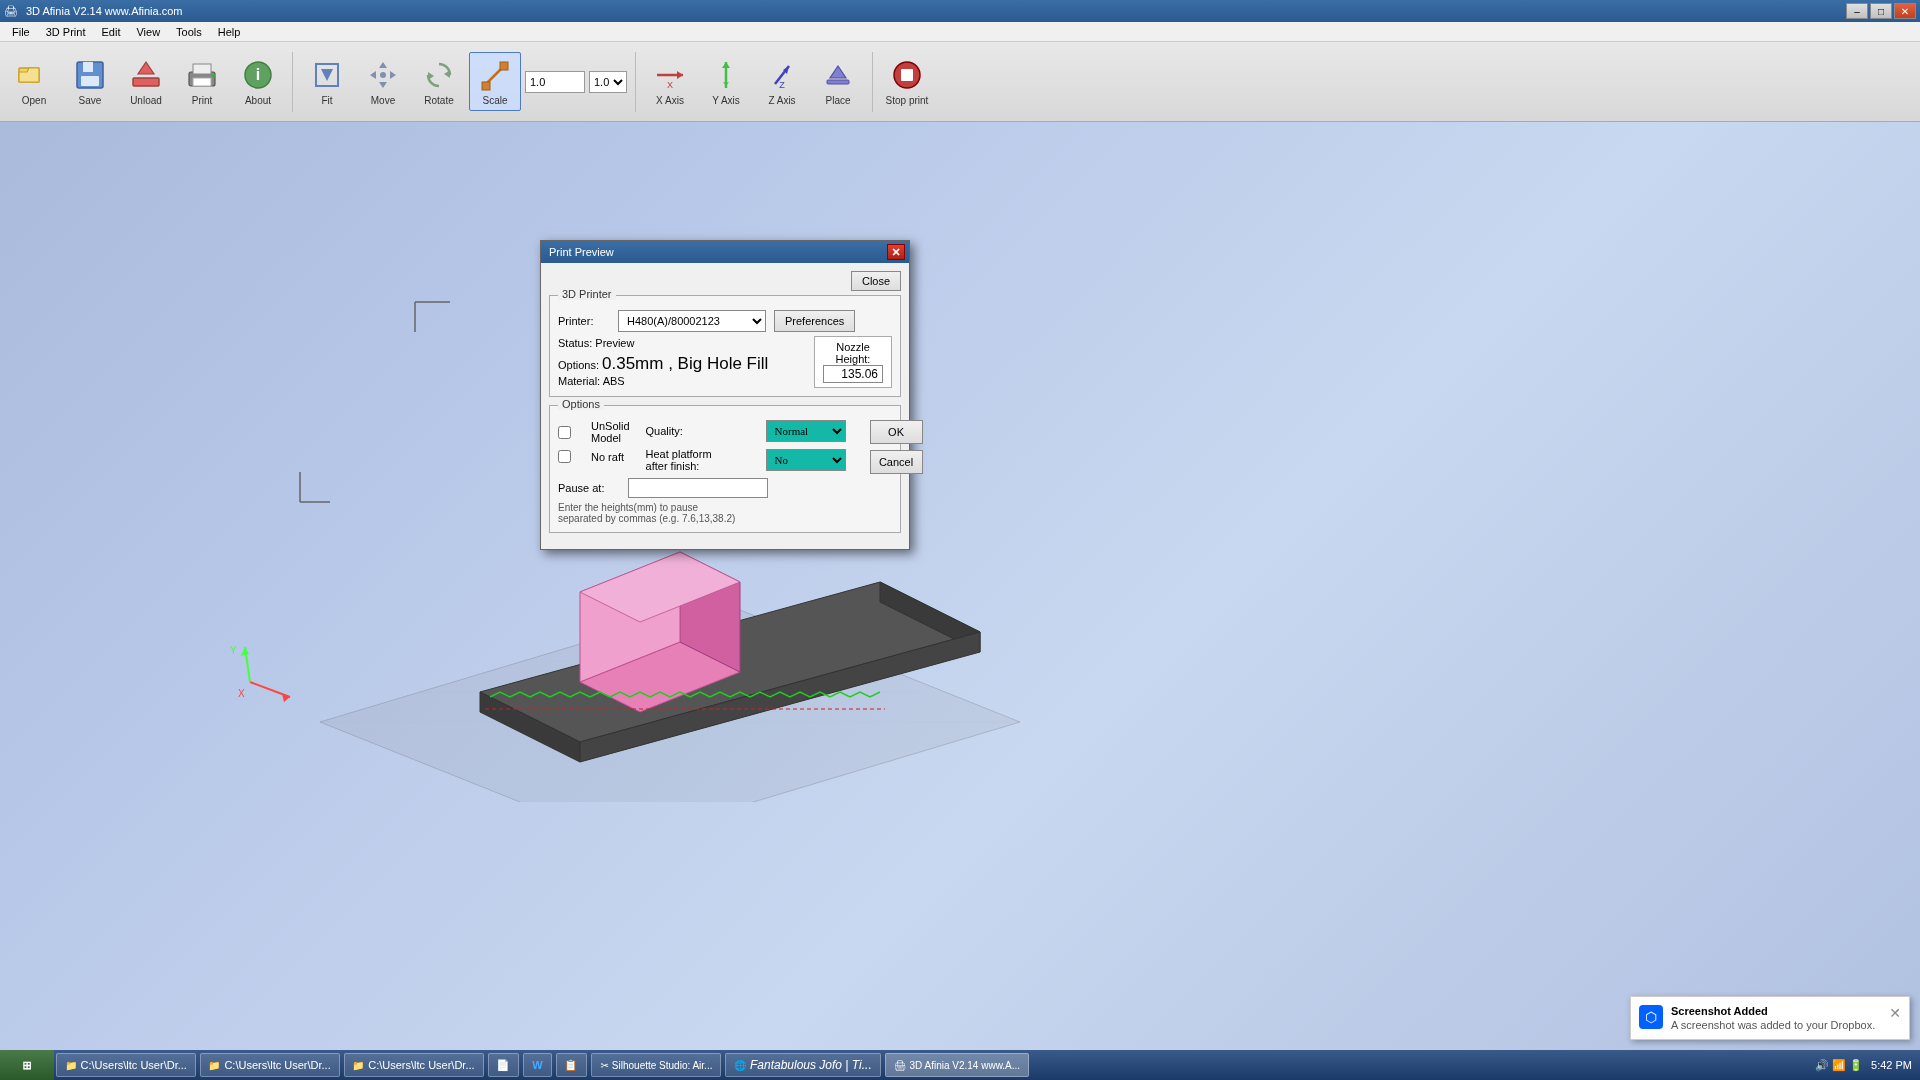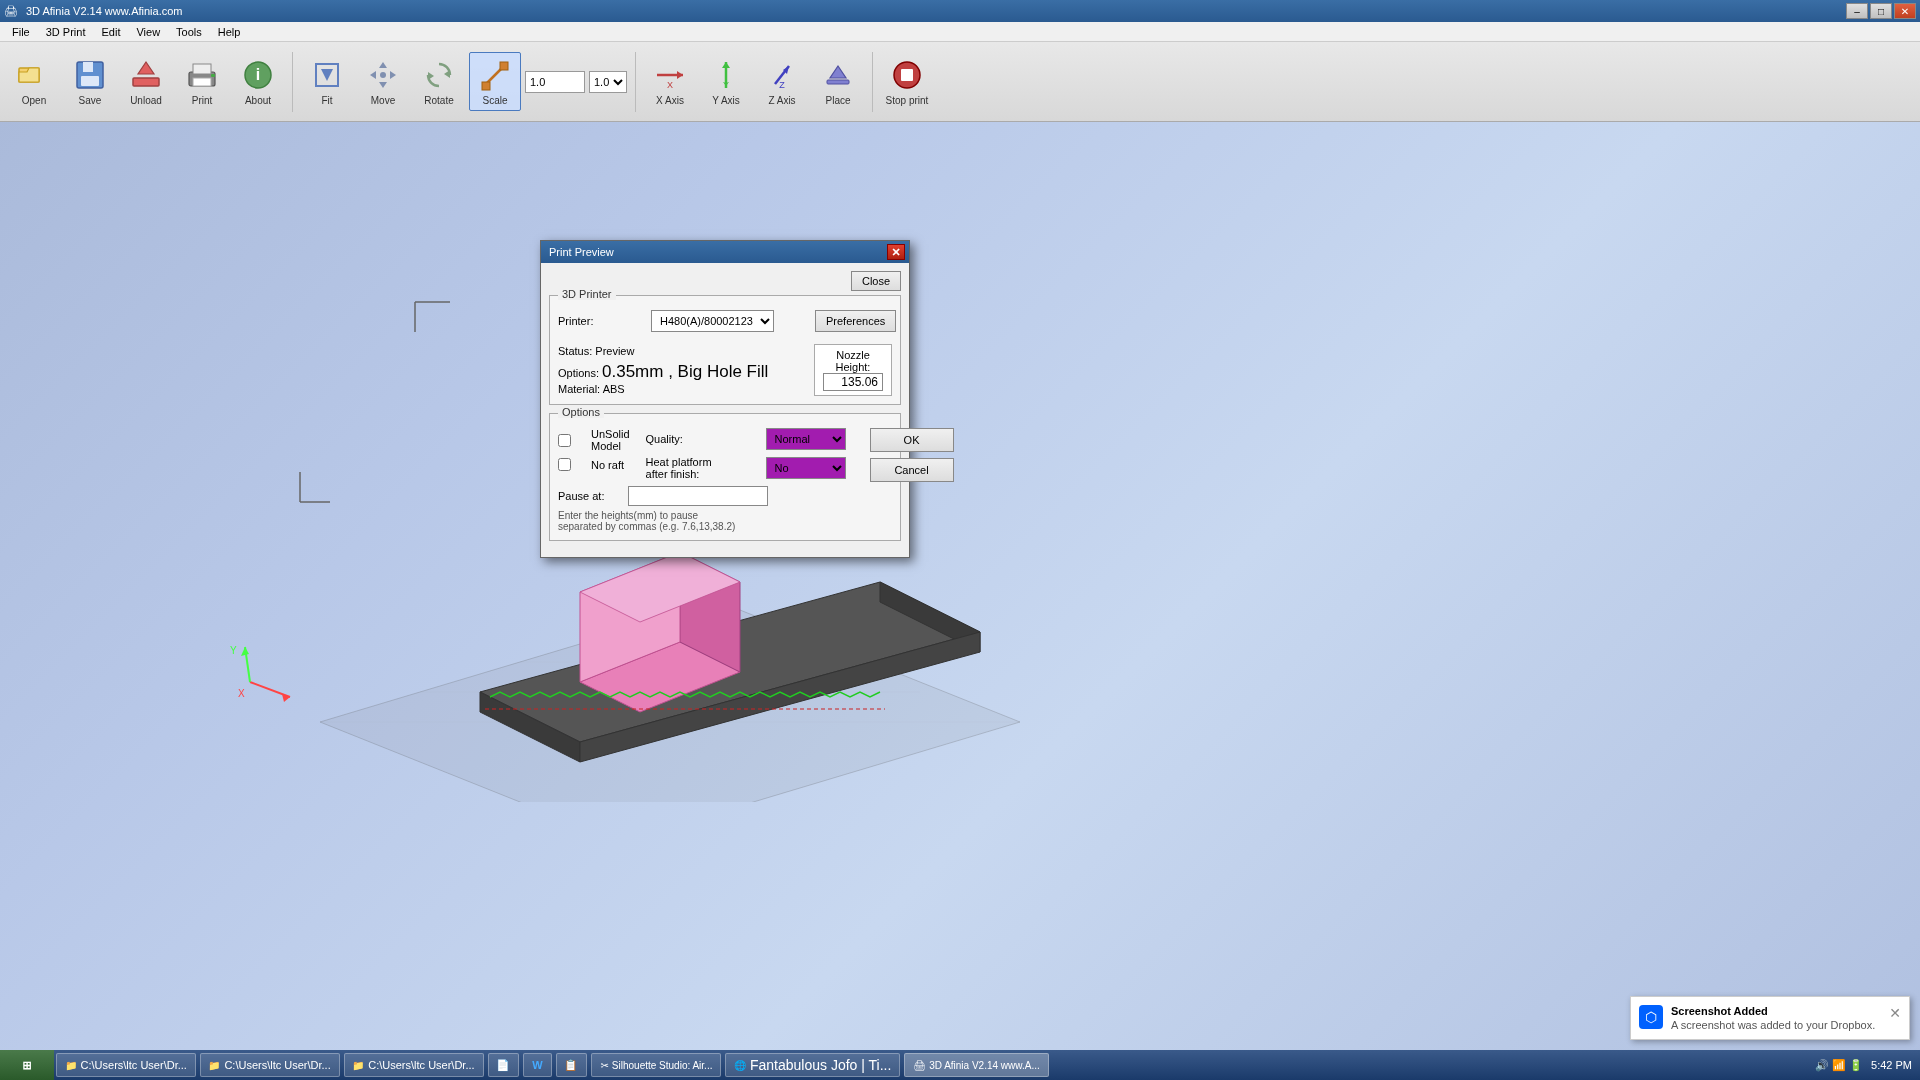--- a/index.html
+++ b/index.html
@@ -222,22 +222,21 @@
       position: absolute;
       top: -8px; left: 8px;
       background: #f0f0f0;
       padding: 0 4px;
       font-size: 11px; color: #333;
     }
 
     .field-row {
       display: flex;
       align-items: center;
-      margin-bottom: 12px;
-      gap: 33px;
+      margin-bottom: 4px;
     }
     .field-label { font-size: 11px; color: #000; min-width: 60px; }
     .field-value { font-size: 11px; color: #000; }
 
     .printer-select {
       width: 148px;
       height: 22px;
       border: 1px solid #888;
       background: white;
       font-size: 11px;
@@ -275,24 +274,25 @@
     
     .options-row {
       display: flex;
       align-items: center;
       margin-bottom: 6px;
     }
     .options-label { font-size: 11px; color: #000; min-width: 120px; }
     .quality-select, .heat-select {
       height: 22px;
       border: 1px solid #888;
-      background: #a21caf;
+      background: #14b8a6;
       font-size: 11px;
       padding: 1px 4px;
       width: 80px;
+      font-family: Liberation Serif, serif;
     }
 
     .checkbox-label {
       display: flex;
       align-items: center;
       gap: 20px;
       font-size: 11px;
       color: #000;
     }
     .checkbox-label input[type=checkbox] {
@@ -319,21 +319,21 @@
     }
 
     
     .dialog-buttons {
       display: flex;
       flex-direction: column;
       gap: 6px;
       margin-left: 8px;
     }
     .ok-btn, .cancel-btn {
-      width: 84px; height: 24px;
+      width: 53px; height: 24px;
       background: linear-gradient(to bottom, #f0f0f0, #ddd);
       border: 1px solid #888;
       cursor: pointer;
       font-size: 11px;
     }
 
     
     #dropbox-notification {
       position: fixed;
       bottom: 40px;
@@ -728,21 +728,21 @@
   <div class="taskbar-item">
     <span style="font-size:10px;">📁</span>&nbsp;<span>C:\Users\ltc User\Dr...</span>
   </div>
   <div class="taskbar-item">📄</div>
   <div class="taskbar-item" style="font-weight:bold;color:#4af;">W</div>
   <div class="taskbar-item">📋</div>
   <div class="taskbar-item">
     <span style="font-size:10px;">✂</span>&nbsp;<span style="font-size:10px;">Silhouette Studio: Air...</span>
   </div>
   <div class="taskbar-item">
-    <span style="font-size:10px;">🌐</span>&nbsp;<span style="font-size:14px;">Fantabulous Jofo | Ti...</span>
+    <span style="font-size:10px;">🌐</span>&nbsp;<span style="font-size:12px;font-style:italic;">Fantabulous Jofo | Ti...</span>
   </div>
   <div class="taskbar-item active">
     <span style="font-size:10px;">🖨</span>&nbsp;<span style="font-size:10px;">3D Afinia V2.14  www.A...</span>
   </div>
   <div id="system-tray">
     <span>🔊 📶 🔋</span>
     <span>5:42 PM</span>
   </div>
 </div>
 

